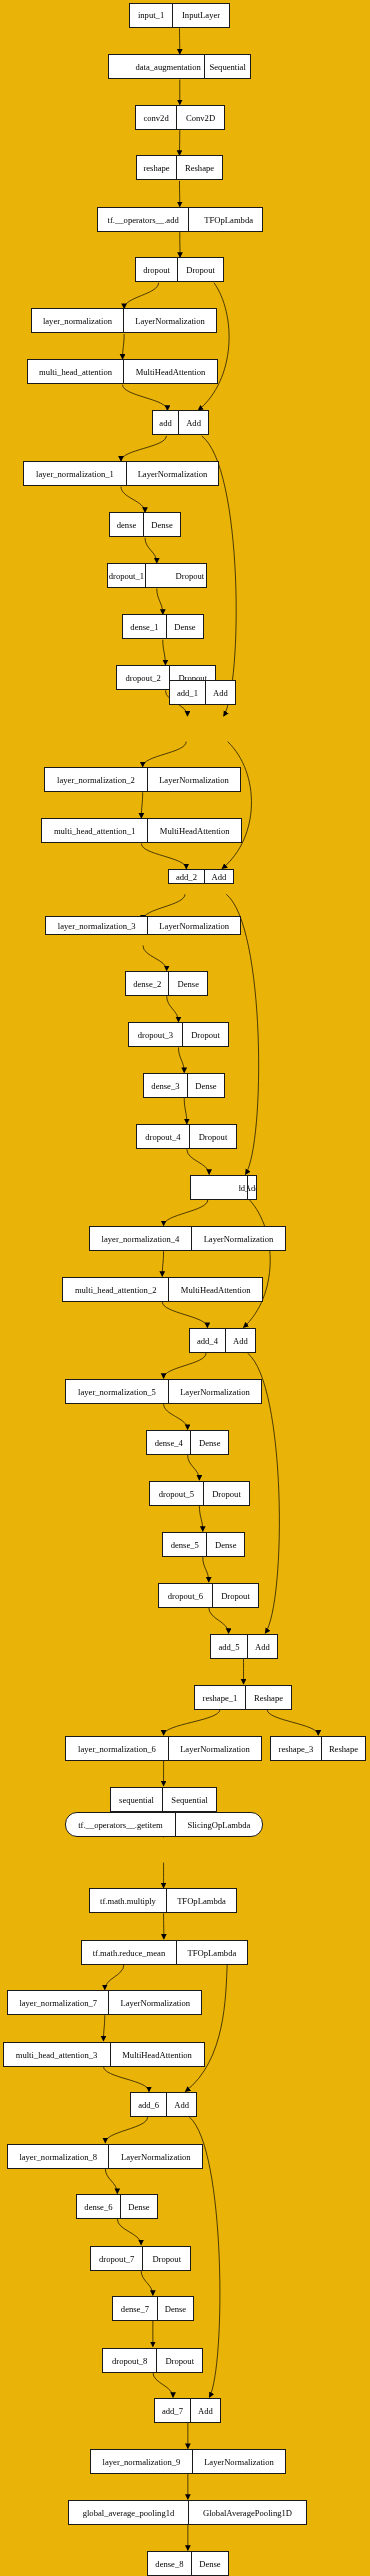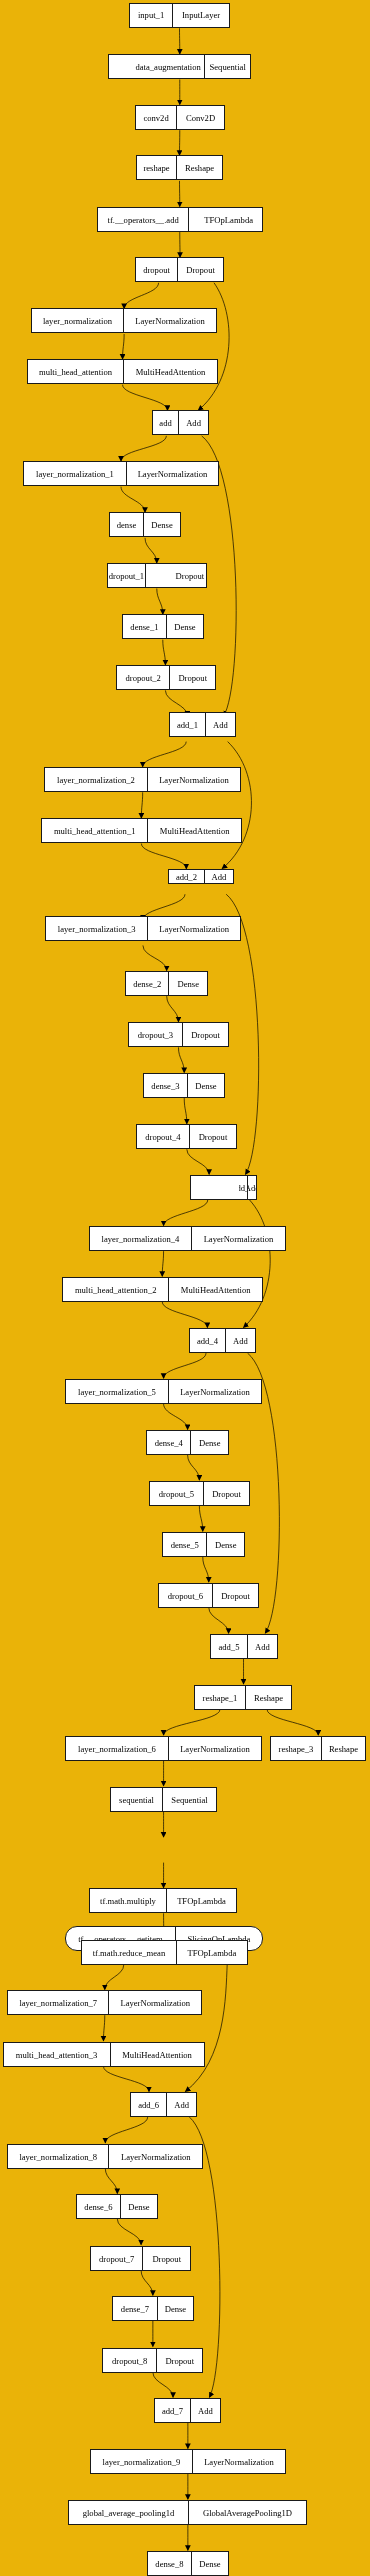--- a/index.html
+++ b/index.html
@@ -156,37 +156,37 @@
       <div class="cell type" style="width: 46px;">Dropout</div>
     </div>
     <div class="node" style="left: 122px; top: 614px; width: 82px; height: 25px;">
       <div class="cell name" style="width: 45px;">dense_1</div>
       <div class="cell type" style="width: 37px;">Dense</div>
     </div>
     <div class="node" style="left: 116px; top: 665px; width: 100px; height: 25px;">
       <div class="cell name" style="width: 54px;">dropout_2</div>
       <div class="cell type" style="width: 45px;">Dropout</div>
     </div>
-    <div class="node" style="left: 169px; top: 712px; width: 67px; height: 25px;">
+    <div class="node" style="left: 169px; top: 680px; width: 67px; height: 25px;">
       <div class="cell name" style="width: 37px;">add_1</div>
       <div class="cell type" style="width: 30px;">Add</div>
     </div>
     <div class="node" style="left: 44px; top: 767px; width: 197px; height: 25px;">
       <div class="cell name" style="width: 104px;">layer_normalization_2</div>
       <div class="cell type" style="width: 93px;">LayerNormalization</div>
     </div>
     <div class="node" style="left: 41px; top: 818px; width: 201px; height: 25px;">
       <div class="cell name" style="width: 108px;">multi_head_attention_1</div>
       <div class="cell type" style="width: 94px;">MultiHeadAttention</div>
     </div>
     <div class="node" style="left: 168px; top: 869px; width: 66px; height: 15px;">
       <div class="cell name" style="width: 37px;">add_2</div>
       <div class="cell type" style="width: 29px;">Add</div>
     </div>
-    <div class="node" style="left: 45px; top: 916px; width: 196px; height: 25px;">
+    <div class="node" style="left: 45px; top: 916px; width: 196px; height: 19px;">
       <div class="cell name" style="width: 104px;">layer_normalization_3</div>
       <div class="cell type" style="width: 93px;">LayerNormalization</div>
     </div>
     <div class="node" style="left: 125px; top: 971px; width: 83px; height: 25px;">
       <div class="cell name" style="width: 44px;">dense_2</div>
       <div class="cell type" style="width: 38px;">Dense</div>
     </div>
     <div class="node" style="left: 128px; top: 1022px; width: 101px; height: 25px;">
       <div class="cell name" style="width: 55px;">dropout_3</div>
       <div class="cell type" style="width: 46px;">Dropout</div>
@@ -248,21 +248,21 @@
       <div class="cell type" style="width: 93px;">LayerNormalization</div>
     </div>
     <div class="node" style="left: 270px; top: 1736px; width: 96px; height: 25px;">
       <div class="cell name" style="width: 52px;">reshape_3</div>
       <div class="cell type" style="width: 44px;">Reshape</div>
     </div>
     <div class="node" style="left: 110px; top: 1787px; width: 107px; height: 25px;">
       <div class="cell name" style="width: 53px;">sequential</div>
       <div class="cell type" style="width: 54px;">Sequential</div>
     </div>
-    <div class="node" style="left: 65px; top: 1926px; width: 198px; height: 25px; border-radius: 12px;">
+    <div class="node" style="left: 65px; top: 1812px; width: 198px; height: 25px; border-radius: 12px;">
       <div class="cell name" style="width: 111px;">tf.__operators__.getitem</div>
       <div class="cell type" style="width: 87px;">SlicingOpLambda</div>
     </div>
     <div class="node" style="left: 89px; top: 1888px; width: 148px; height: 25px;">
       <div class="cell name" style="width: 78px;">tf.math.multiply</div>
       <div class="cell type" style="width: 70px;">TFOpLambda</div>
     </div>
     <div class="node" style="left: 81px; top: 1940px; width: 167px; height: 25px;">
       <div class="cell name" style="width: 96px;">tf.math.reduce_mean</div>
       <div class="cell type" style="width: 71px;">TFOpLambda</div>

